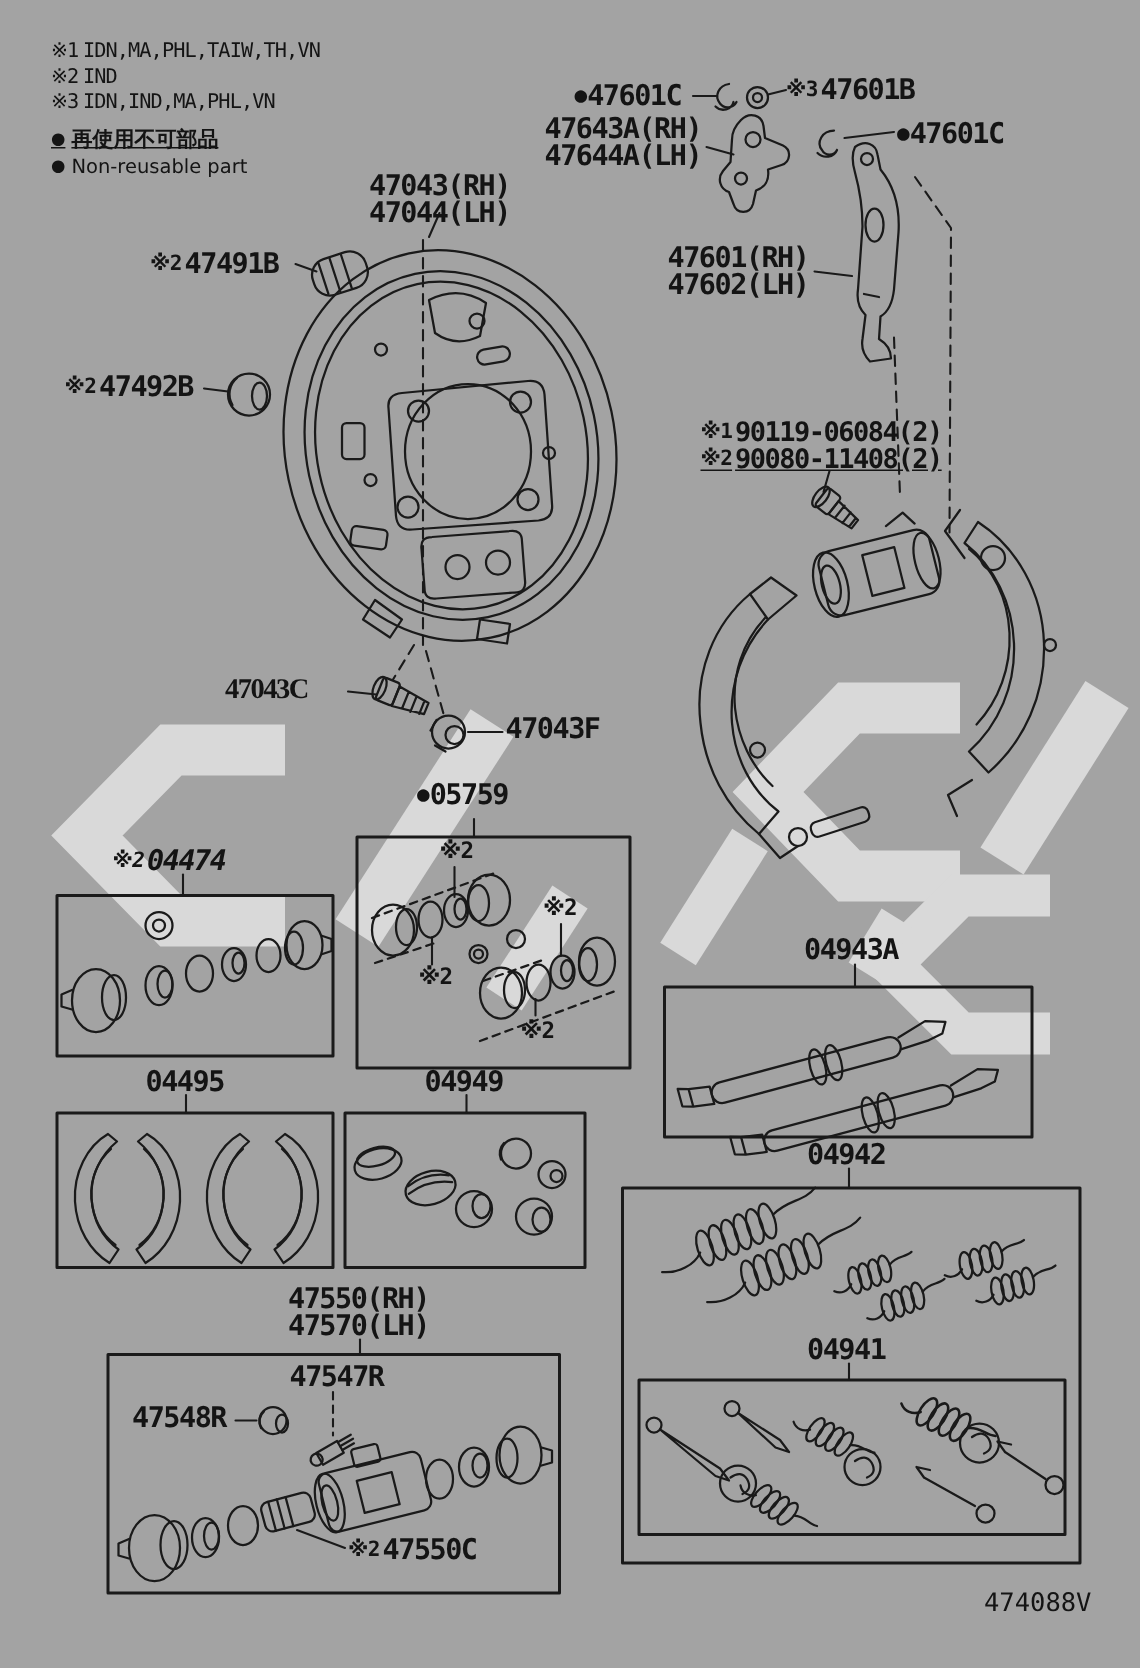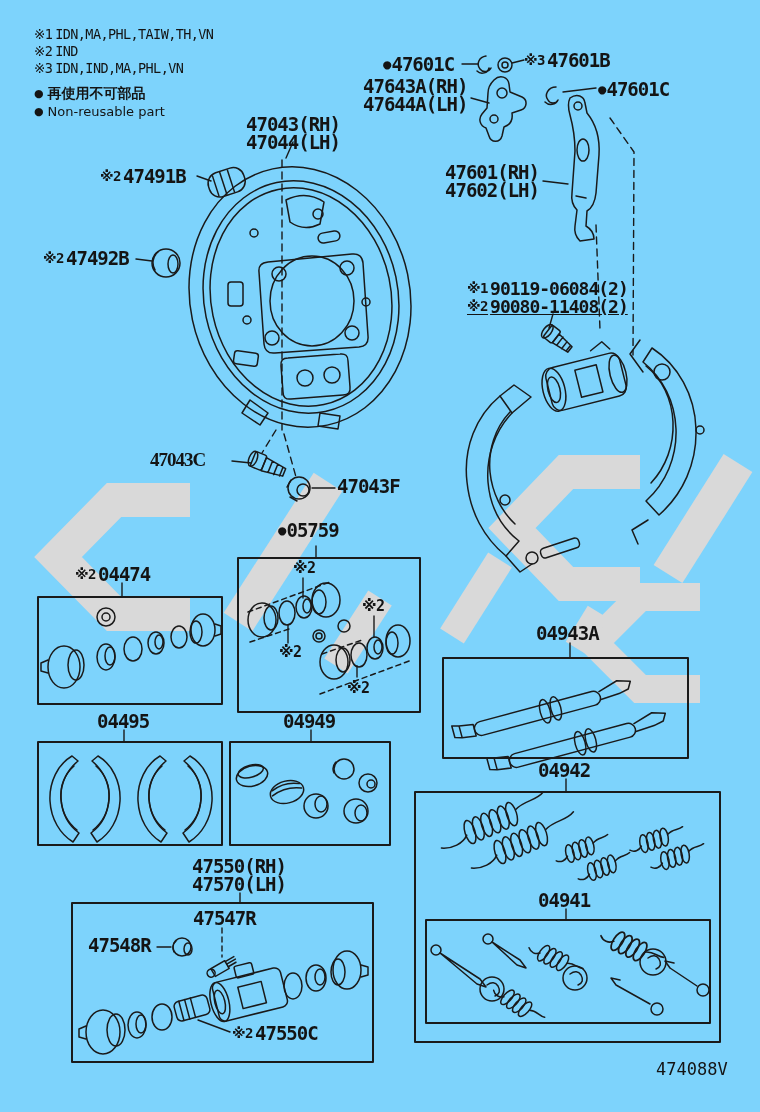--- a/index.html
+++ b/index.html
@@ -1,34 +1,34 @@
 <!DOCTYPE html>
 <html><head>
 <meta charset="utf-8">
 <style>
   html,body{margin:0;padding:0;background:#fff;}
-  #stage{position:relative;width:760px;height:1112px;background:#7dd3fc;overflow:hidden;
+  #stage{position:relative;width:760px;height:1112px;background:#a3a3a3;overflow:hidden;
          font-family:"DejaVu Sans Mono","DejaVu Sans",monospace;color:#141414;}
   #art{position:absolute;left:0;top:0;}
   
   .plabel{position:absolute;white-space:nowrap;font-weight:bold;font-size:19px;line-height:1;
           letter-spacing:-1px;color:#141414;}
   .plabel.sm{font-size:18px;}
   .plabel .note{font-size:14px;letter-spacing:-0.5px;vertical-align:2px;padding-right:2px;}
   .plabel .bullet{font-size:14px;vertical-align:2px;padding-right:1px;}
   .plabel.marker .note{font-size:15px;}
   
   #legend{position:absolute;left:34px;top:26px;}
   .legend-line{font-family:"DejaVu Sans Mono","DejaVu Sans",monospace;font-size:13.5px;
                line-height:17px;letter-spacing:-0.6px;white-space:nowrap;}
   .legend-line .note{padding-right:3px;}
   #legend-bullets{margin-top:7px;}
   .bullet-line{font-family:"DejaVu Sans",sans-serif;font-size:13px;line-height:18px;white-space:nowrap;}
   .bullet-line .bullet{font-size:11px;vertical-align:1px;padding-right:4px;}
-  .bullet-line.jp{font-weight:bold;font-size:14px;}
+  .bullet-line.jp{font-weight:bold;font-size:14px;text-decoration:underline;}
   
   #footer-code{position:absolute;left:656px;top:1059px;font-size:17px;letter-spacing:0;
                font-family:"DejaVu Sans Mono",monospace;}
 </style>
 </head>
 <body>
 
 <div id="stage">
 
   <svg id="art" width="760" height="1112" viewBox="0 0 760 1112">
@@ -402,21 +402,21 @@
       <div class="plabel" style="left: 445px; top: 181px;"><span class="num">47602(LH)</span></div>
       <div class="plabel" style="left: 246px; top: 115px;"><span class="num">47043(RH)</span></div>
       <div class="plabel" style="left: 246px; top: 133px;"><span class="num">47044(LH)</span></div>
       <div class="plabel" style="left: 100px; top: 167px;"><span class="note">※2</span><span class="num">47491B</span></div>
       <div class="plabel" style="left: 43px; top: 249px;"><span class="note">※2</span><span class="num">47492B</span></div>
       <div class="plabel sm" style="left: 467px; top: 280px;"><span class="note">※1</span><span class="num">90119-06084(2)</span></div>
       <div class="plabel sm" style="left: 467px; top: 298px; text-decoration: underline;"><span class="note">※2</span><span class="num">90080-11408(2)</span></div>
       <div class="plabel" style="left: 150px; top: 450px; font-family: Liberation Serif, serif;"><span class="num">47043C</span></div>
       <div class="plabel" style="left: 337px; top: 477px;"><span class="num">47043F</span></div>
       <div class="plabel" style="left: 278px; top: 521px;"><span class="bullet">●</span><span class="num">05759</span></div>
-      <div class="plabel" style="left: 75px; top: 565px;"><span class="note">※2</span><span class="num">04474</span></div>
+      <div class="plabel" style="left: 75px; top: 565px; font-style: italic;"><span class="note">※2</span><span class="num">04474</span></div>
       <div class="plabel" style="left: 97px; top: 712px;"><span class="num">04495</span></div>
       <div class="plabel" style="left: 283px; top: 712px;"><span class="num">04949</span></div>
       <div class="plabel" style="left: 536px; top: 624px;"><span class="num">04943A</span></div>
       <div class="plabel" style="left: 538px; top: 761px;"><span class="num">04942</span></div>
       <div class="plabel" style="left: 538px; top: 891px;"><span class="num">04941</span></div>
       <div class="plabel" style="left: 192px; top: 857px;"><span class="num">47550(RH)</span></div>
       <div class="plabel" style="left: 192px; top: 875px;"><span class="num">47570(LH)</span></div>
       <div class="plabel" style="left: 193px; top: 909px; text-align: center;"><span class="num">47547R</span></div>
       <div class="plabel" style="left: 88px; top: 936px;"><span class="num">47548R</span></div>
       <div class="plabel" style="left: 232px; top: 1024px;"><span class="note">※2</span><span class="num">47550C</span></div>

